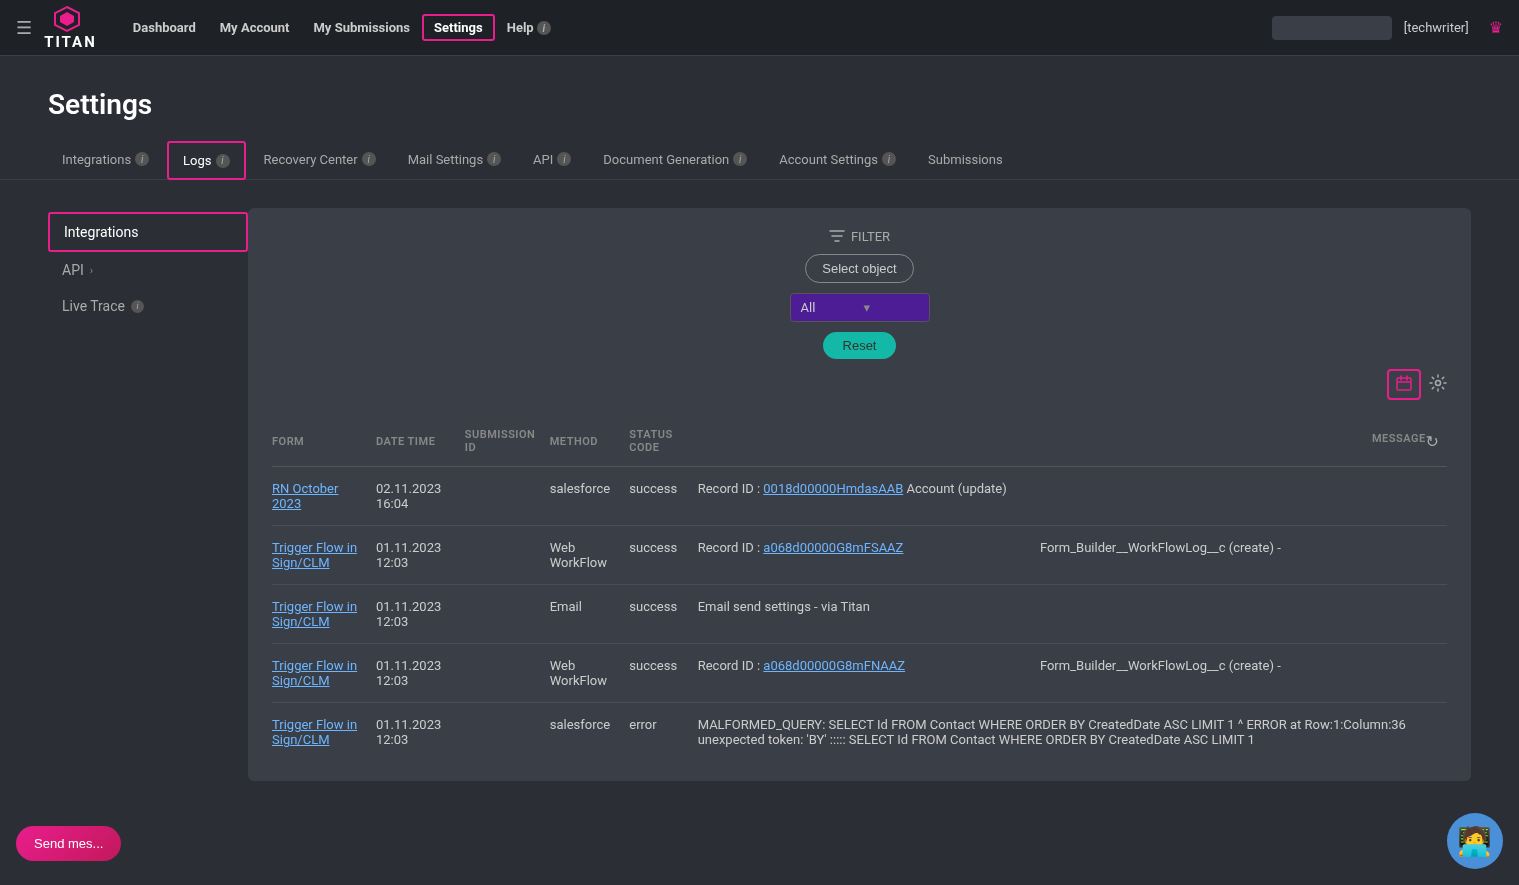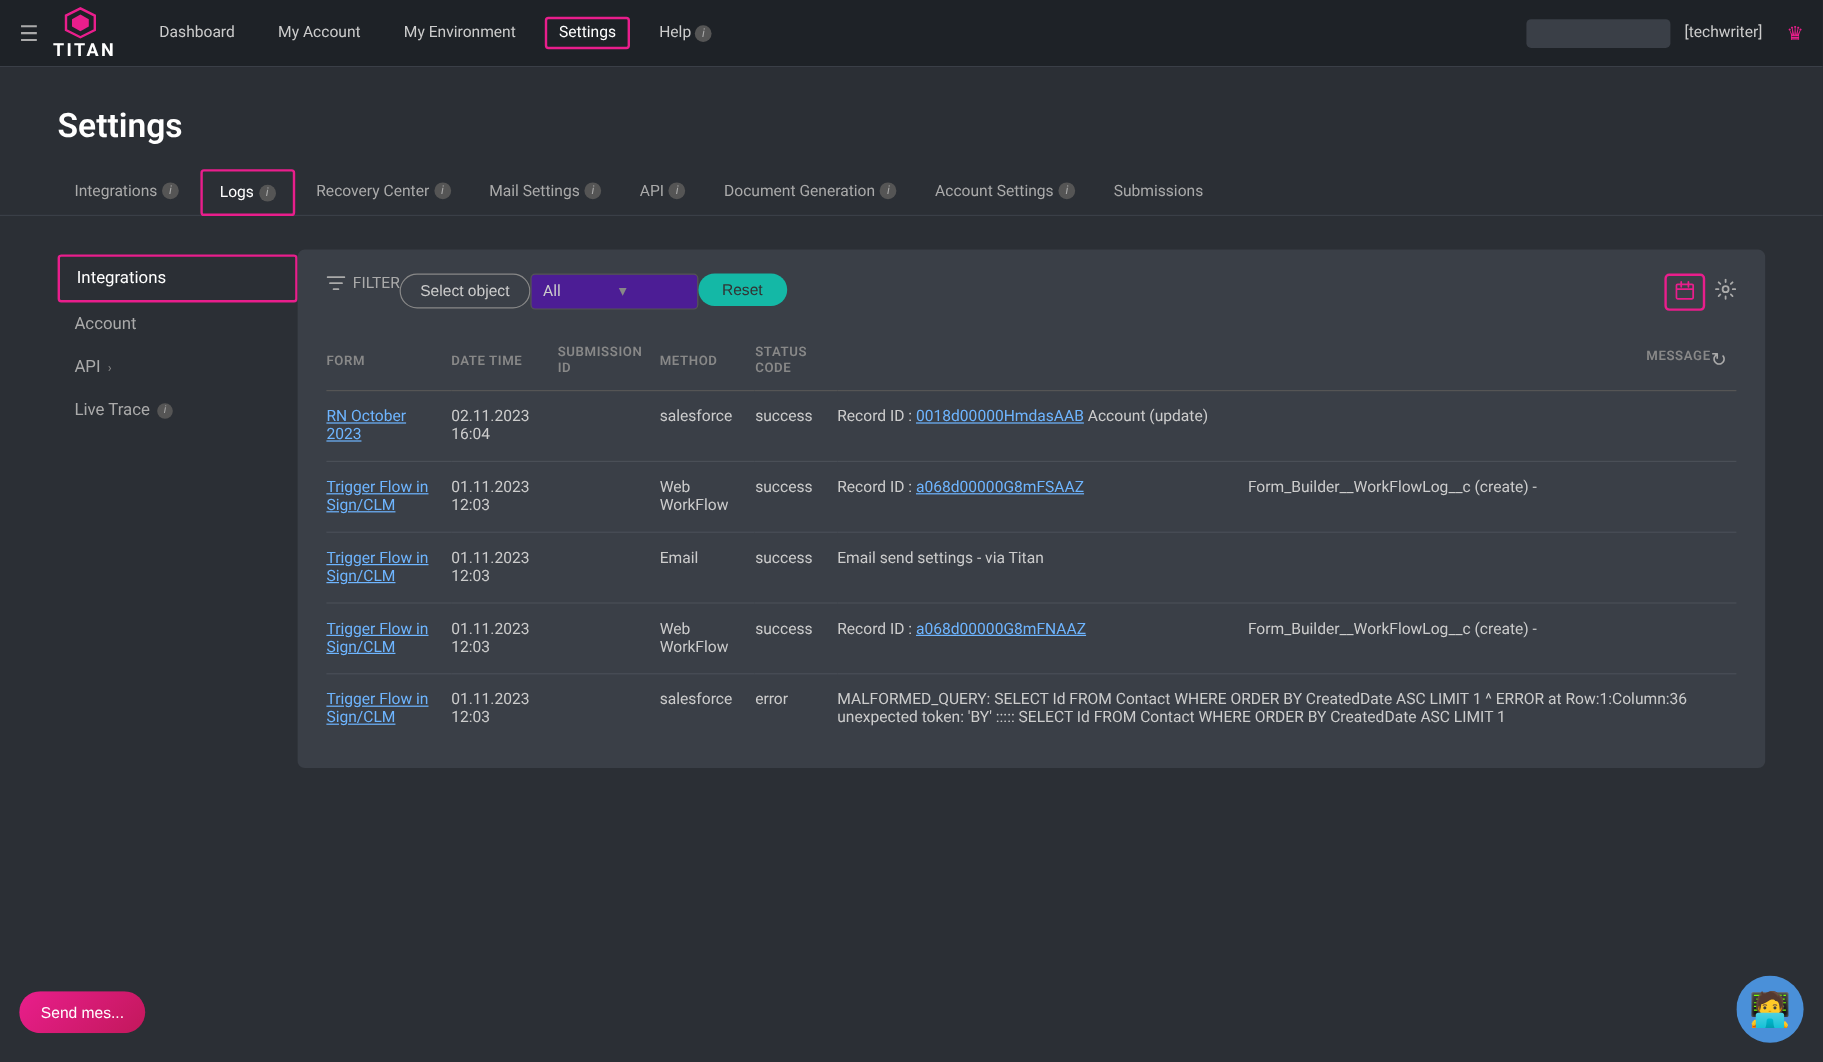--- a/index.html
+++ b/index.html
@@ -39,22 +39,23 @@
     }
     .topnav-logo-text {
       color: #fff;
       font-weight: 700;
       font-size: 15px;
       letter-spacing: 2px;
     }
     .topnav-links {
       display: flex;
       align-items: center;
-      gap: 12px;
+      gap: 0;
       flex: 1;
+      font-weight: bold;
     }
     .topnav-link {
       color: #ccc;
       padding: 6px 12px;
       cursor: pointer;
       font-size: 13px;
       border-radius: 3px;
       text-decoration: none;
     }
     .topnav-link.active {
@@ -195,23 +196,24 @@
     .logs-breadcrumb {
       font-size: 16px;
       color: #fff;
       font-weight: 500;
       margin-bottom: 16px;
     }
 
     
     .filter-bar {
       display: flex;
-      align-items: flex-start;
-      gap: 0;
+      align-items: center;
+      gap: 10px;
       margin-bottom: 20px;
+      flex-direction: column;
     }
     .filter-icon-label {
       display: flex;
       align-items: center;
       gap: 6px;
       color: #aaa;
       font-size: 13px;
     }
     .select-object-btn {
       background: transparent;
@@ -361,21 +363,21 @@
   <div class="topnav-logo">
     <svg class="topnav-logo-icon" viewBox="0 0 28 28" fill="none">
       <polygon points="14,2 26,8 26,20 14,26 2,20 2,8" fill="none" stroke="#e91e8c" stroke-width="2"></polygon>
       <polygon points="14,7 21,11 21,17 14,21 7,17 7,11" fill="#e91e8c"></polygon>
     </svg>
     <span class="topnav-logo-text">TITAN</span>
   </div>
   <div class="topnav-links">
     <a class="topnav-link">Dashboard</a>
     <a class="topnav-link">My Account</a>
-    <a class="topnav-link">My Environment</a>
+    <a class="topnav-link">My Submissions</a>
     <a class="topnav-link active">Settings</a>
     <a class="topnav-link">Help <span class="tab-info-icon">i</span></a>
   </div>
   <div class="topnav-right">
     <input class="topnav-search" type="text" placeholder="" style="">
     <div class="topnav-user">
       <span>[techwriter]</span>
       <span class="topnav-crown">♛</span>
     </div>
   </div>
@@ -417,23 +419,20 @@
   <div class="settings-tab">
     <span>Submissions</span>
   </div>
 </div>
 
 <div class="main-content">
 
   <div class="sidebar">
     <div class="sidebar-item active">
       <span>Integrations</span>
-    </div>
-    <div class="sidebar-item">
-      <span>Account</span>
     </div>
     <div class="sidebar-item">
       <span>API</span>
       <span class="chevron">›</span>
     </div>
     <div class="sidebar-item">
       <span>Live Trace</span>
       <span class="sidebar-info">i</span>
     </div>
   </div>

